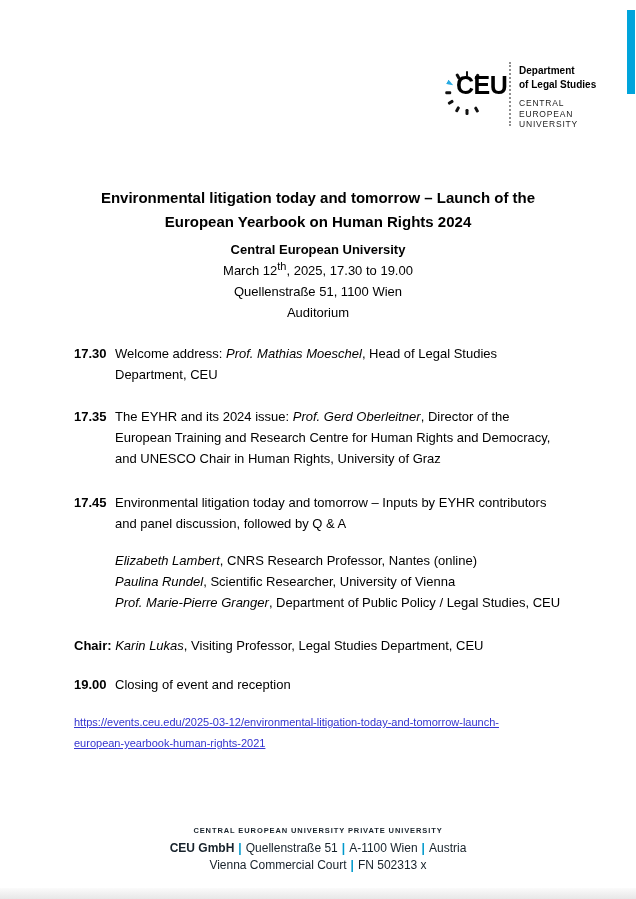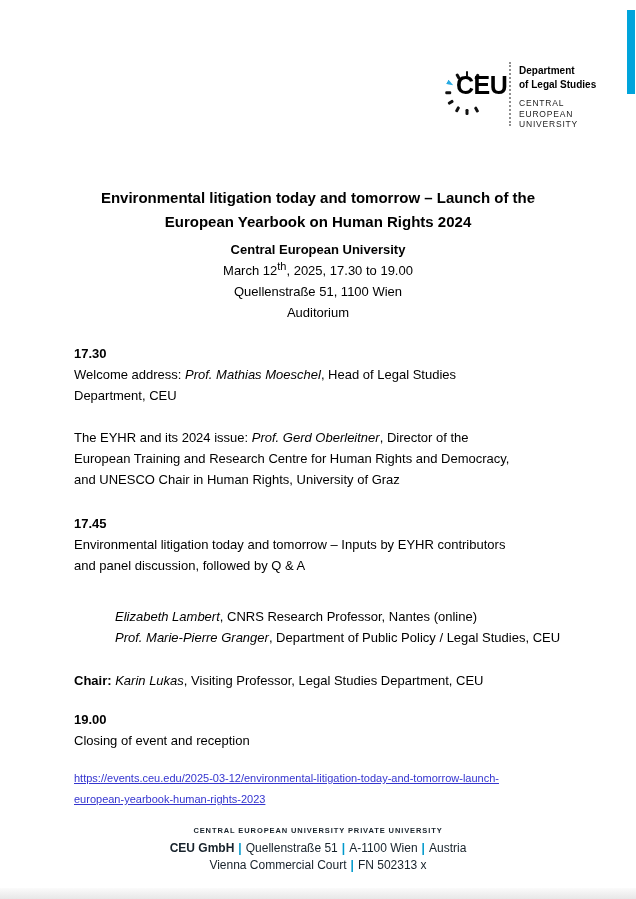--- a/index.html
+++ b/index.html
@@ -25,29 +25,29 @@
   .univ{margin-top:7px;}
   .univ-line{font-size:8.5px;line-height:10.5px;letter-spacing:0.8px;color:#1c1c1c;}
   
   .scroll-thumb{position:absolute;top:10px;right:1px;width:8px;height:84px;background:#00A4DB;}
   
   .content{position:absolute;left:74px;top:0;width:488px;font-size:13px;line-height:21px;}
   .title{margin-top:186px;font-size:15px;font-weight:700;line-height:24px;text-align:center;}
   .info{margin-top:5px;text-align:center;}
   .info-venue{font-weight:700;}
   sup{font-size:11px;line-height:0;}
-  .sched{display:flex;flex-direction:column;}
+  .sched{display:flex;}
   .m-s1{margin-top:20px;}
   .m-s2{margin-top:21px;}
   .m-s3{margin-top:23px;}
   .time{font-weight:700;width:41px;flex:none;}
   .stext{width:447px;}
   .name{font-style:italic;}
   .bold{font-weight:700;}
-  .panel{margin-top:30px;margin-left:41px;width:462px;}
+  .panel{margin-top:16px;margin-left:41px;width:462px;}
   .chair{margin-top:22px;}
   .m-close{margin-top:18px;}
   .link{margin-top:17px;font-size:11px;line-height:21px;}
   .link-line{color:#3434CF;text-decoration:underline;cursor:pointer;width:fit-content;}
   
   .footer{position:absolute;left:0;right:0;top:826px;text-align:center;color:#17222b;}
   .f1{font-size:7.5px;font-weight:700;letter-spacing:0.9px;margin-bottom:5px;}
   .f-line{font-size:12px;line-height:16.5px;}
   .pipe{color:#0099CC;font-weight:700;margin:0 4px;}
   .bottom-strip{position:absolute;left:0;bottom:0;width:100%;height:11px;
@@ -95,43 +95,45 @@
     <div>Quellenstraße 51, 1100 Wien</div>
     <div>Auditorium</div>
   </div>
 
   <div class="sched m-s1">
     <div class="time">17.30</div>
     <div class="stext"><span>Welcome address: </span><span class="name">Prof. Mathias Moeschel</span><span>, Head of Legal Studies Department, CEU</span></div>
   </div>
 
   <div class="sched m-s2">
+    <div class="time">17.35</div>
     <div class="stext"><span>The EYHR and its 2024 issue: </span><span class="name">Prof. Gerd Oberleitner</span><span>, Director of the European Training and Research Centre for Human Rights and Democracy, and UNESCO Chair in Human Rights, University of Graz</span></div>
   </div>
 
   <div class="sched m-s3">
     <div class="time">17.45</div>
     <div class="stext"><span>Environmental litigation today and tomorrow – Inputs by EYHR contributors and panel discussion, followed by Q &amp; A</span><span class="name"></span><span></span></div>
   </div>
 
   <div class="panel">
     <div><span class="name">Elizabeth Lambert</span><span>, CNRS Research Professor, Nantes (online)</span></div>
+    <div><span class="name">Paulina Rundel</span><span>, Scientific Researcher, University of Vienna</span></div>
     <div><span class="name">Prof. Marie-Pierre Granger</span><span>, Department of Public Policy / Legal Studies, CEU</span></div>
   </div>
 
   <div class="chair"><span class="bold">Chair:</span><span class="name"> Karin Lukas</span><span>, Visiting Professor, Legal Studies Department, CEU</span></div>
 
   <div class="sched m-close">
     <div class="time">19.00</div>
     <div class="stext">Closing of event and reception</div>
   </div>
 
   <div class="link">
     <div class="link-line">https://events.ceu.edu/2025-03-12/environmental-litigation-today-and-tomorrow-launch-</div>
-    <div class="link-line">european-yearbook-human-rights-2023</div>
+    <div class="link-line">european-yearbook-human-rights-2021</div>
   </div>
 
 </div>
 
 <div class="footer">
   <div class="f1">CENTRAL EUROPEAN UNIVERSITY PRIVATE UNIVERSITY</div>
   <div class="f-line"><span class="bold">CEU GmbH</span><span class="pipe">|</span><span>Quellenstraße 51</span><span class="pipe">|</span><span>A-1100 Wien</span><span class="pipe">|</span><span>Austria</span></div>
   <div class="f-line"><span>Vienna Commercial Court</span><span class="pipe">|</span><span>FN 502313 x</span></div>
 </div>
 

